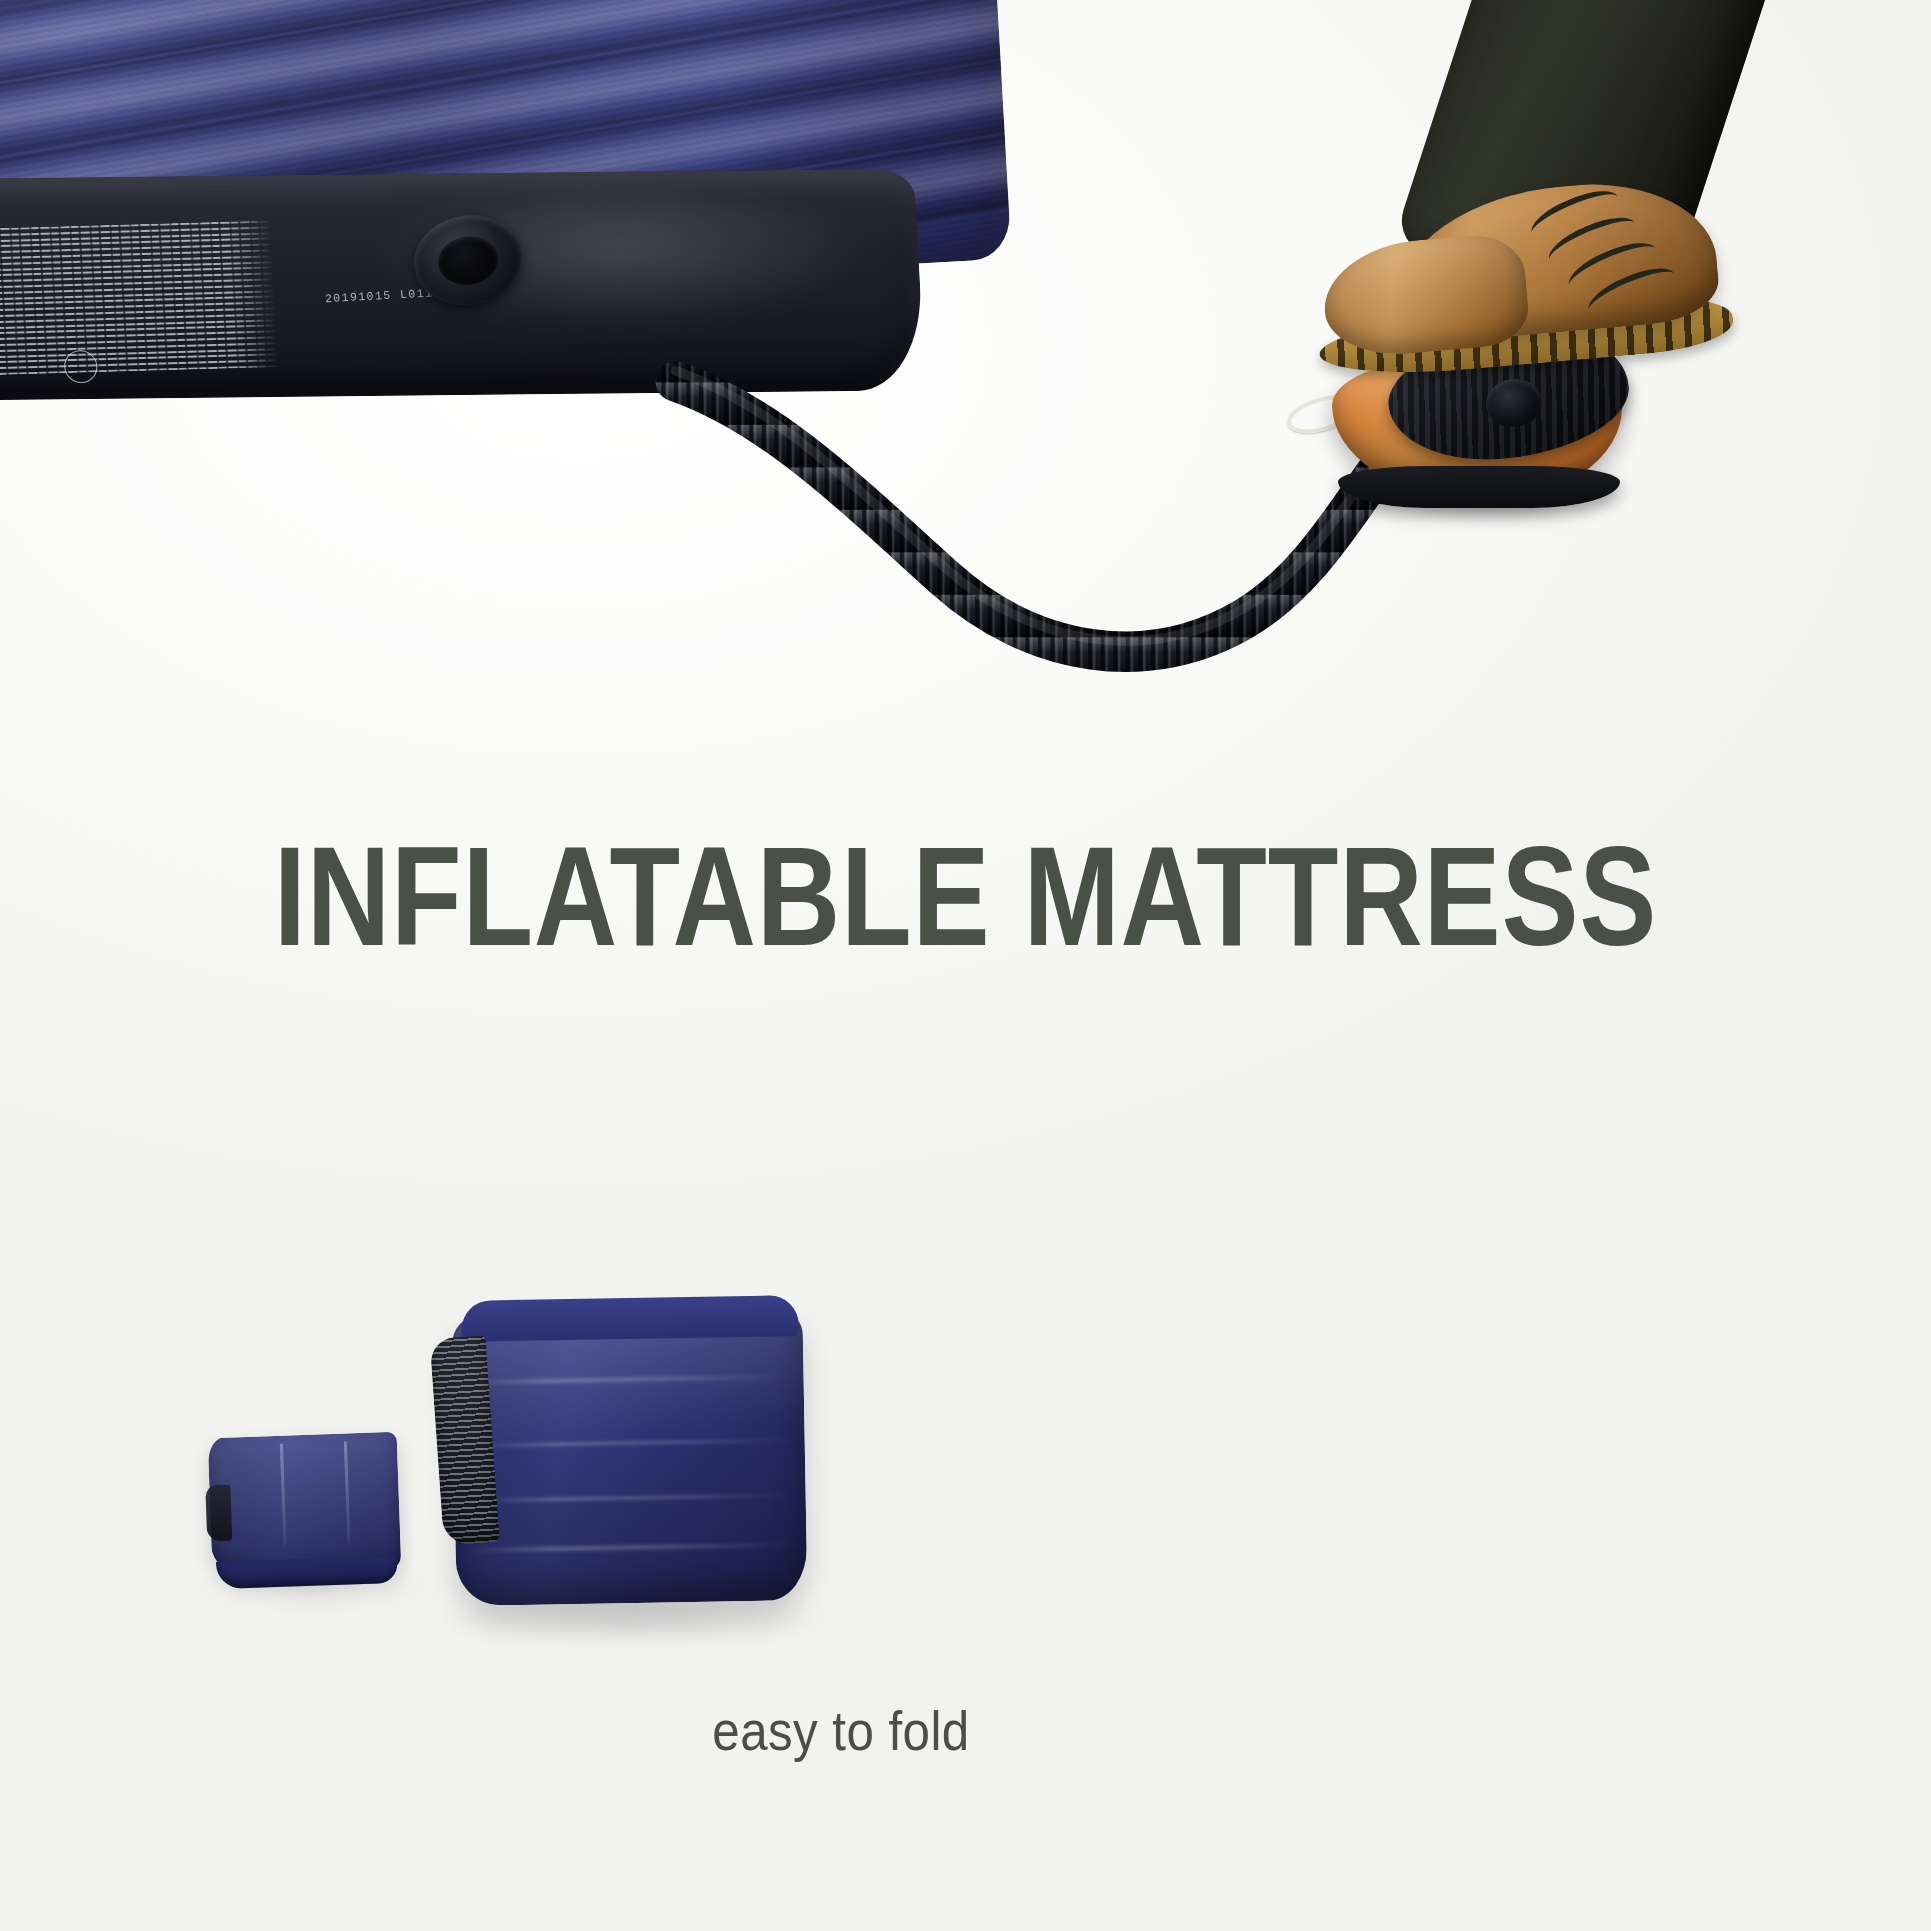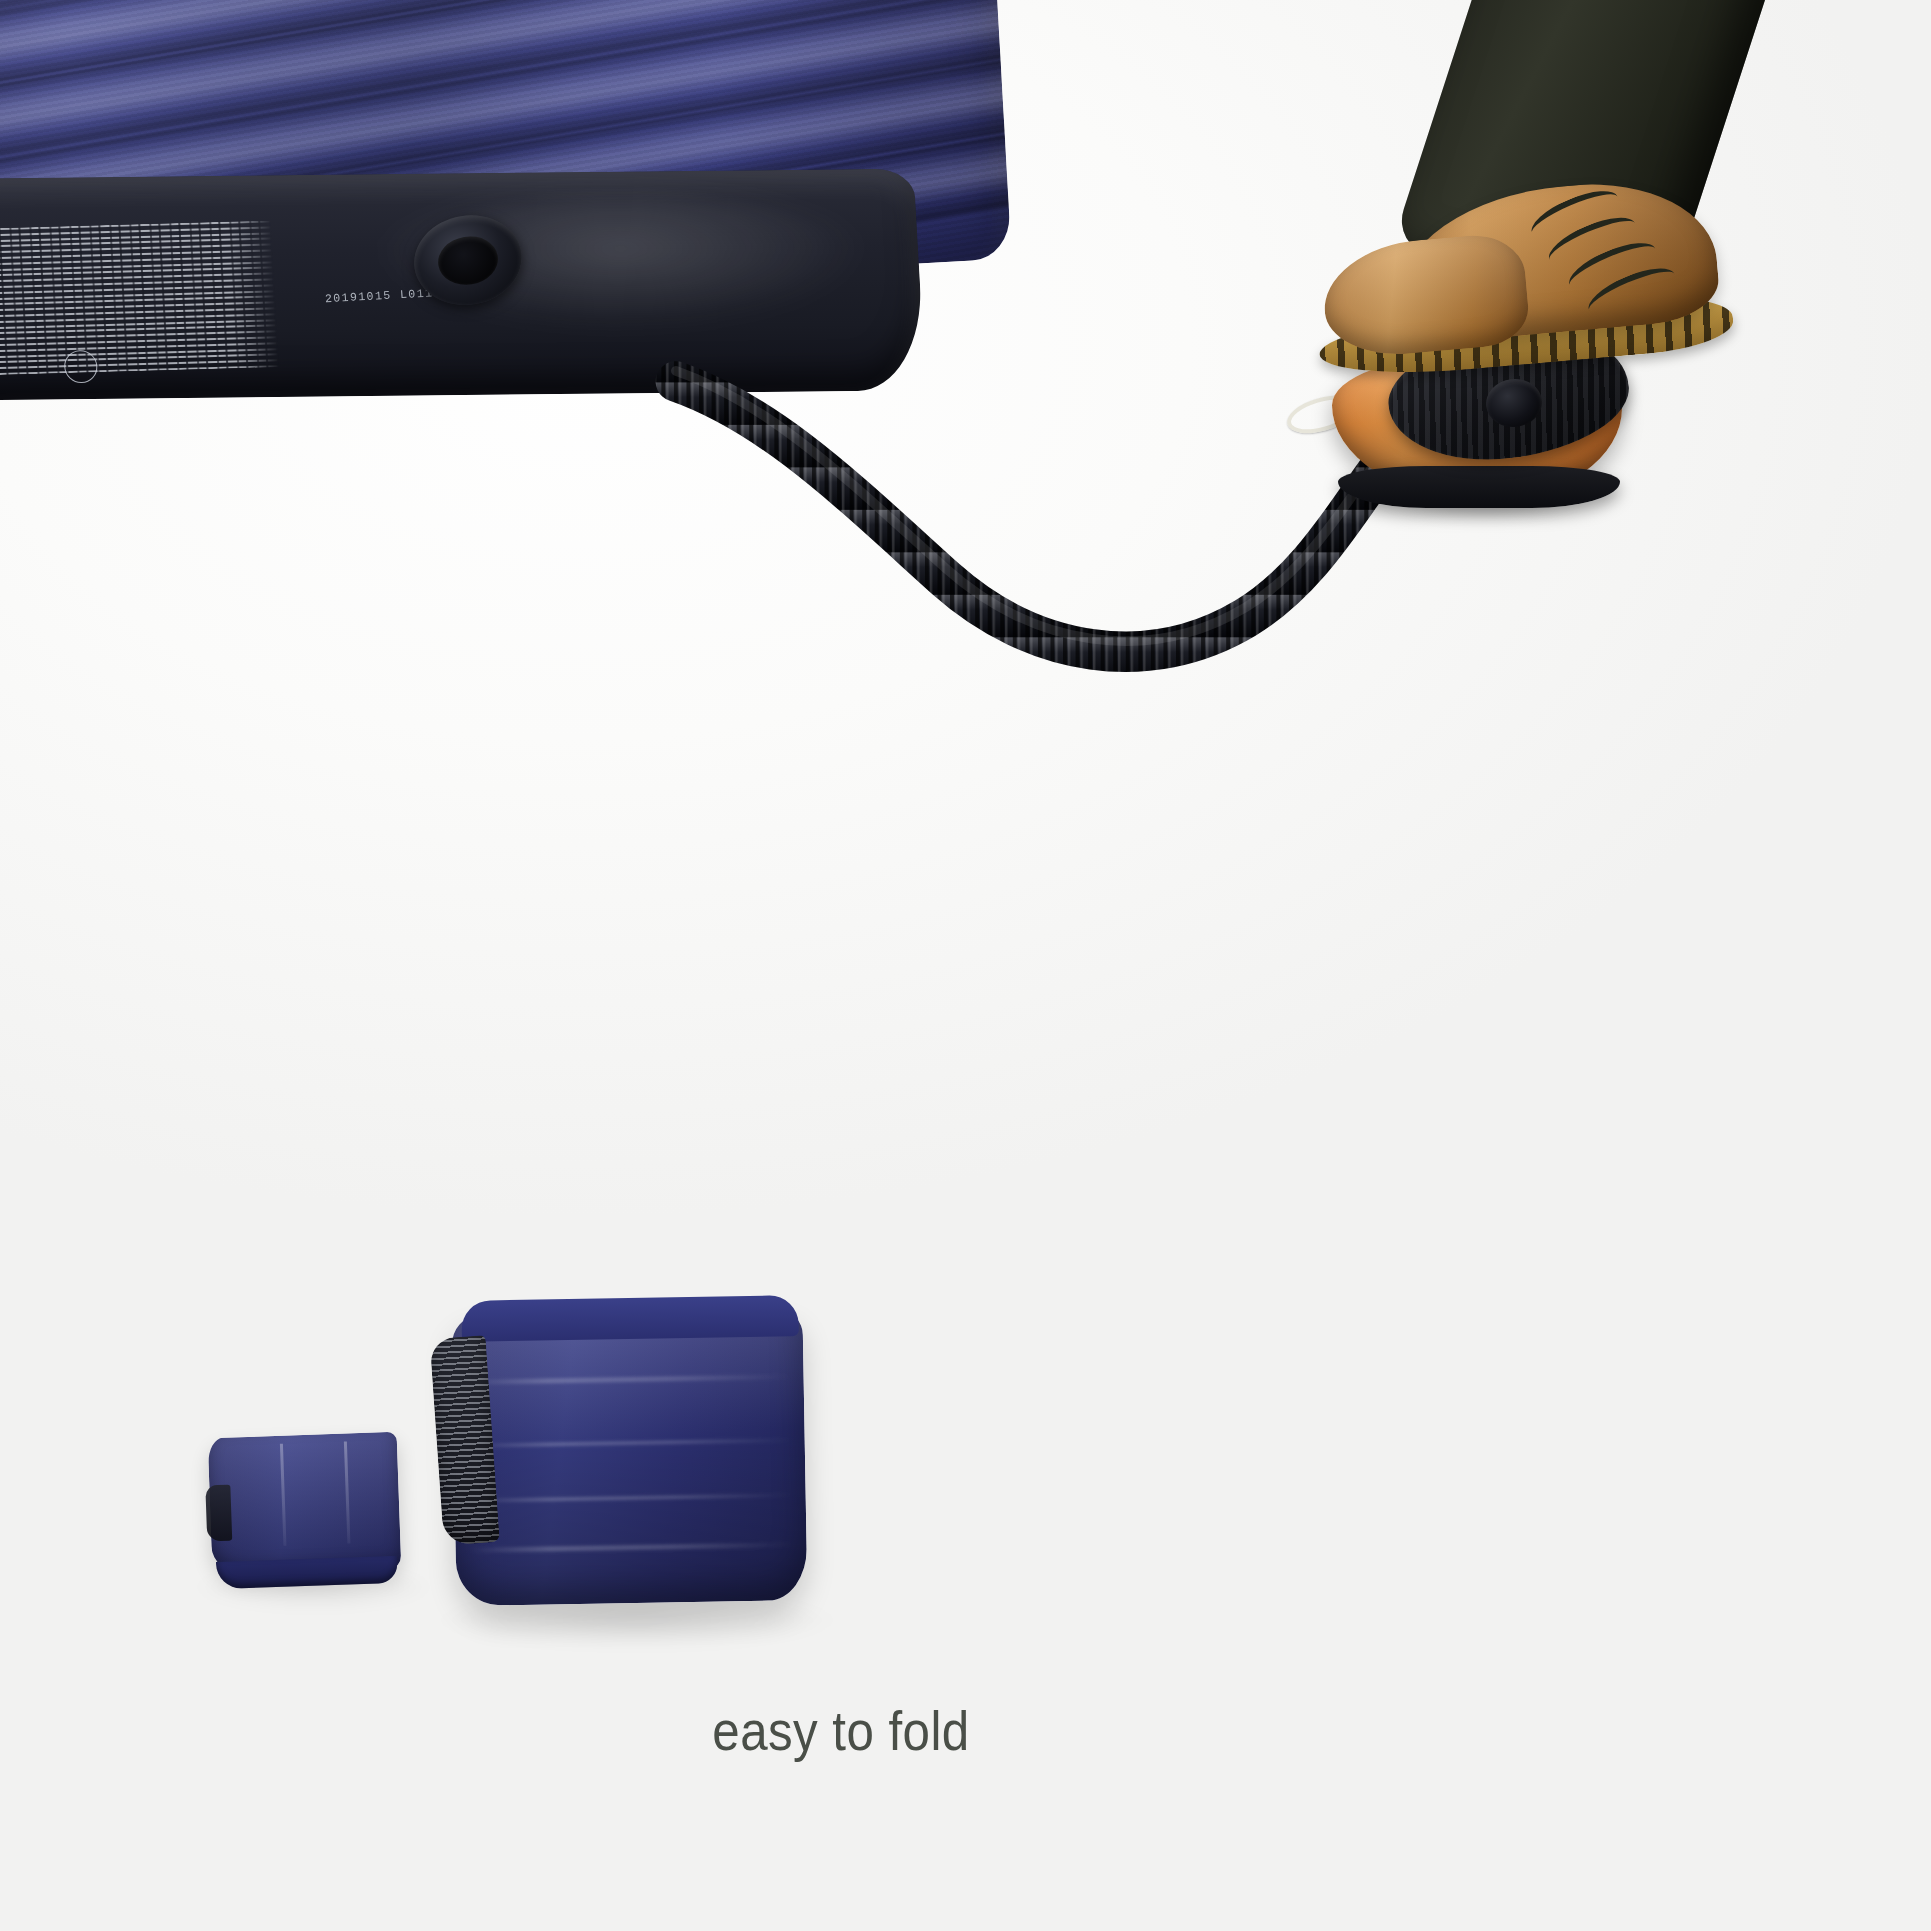--- a/index.html
+++ b/index.html
@@ -438,20 +438,23 @@
       <div class="boot-toe"></div>
       <div class="boot-laces">
         <div class="lace" style="left:0;top:5.8px"></div>
         <div class="lace" style="left:15.4px;top:33px"></div>
         <div class="lace" style="left:33px;top:60px"></div>
         <div class="lace" style="left:50px;top:87px"></div>
       </div>
     </div>
   </div>
 
+  <div class="title-wrap">
+    <div class="title">INFLATABLE MATTRESS</div>
+  </div>
 
   <div class="features">
 
     <div class="feature">
       <div class="feature-stage">
         <div class="shadow-soft" style="left:193px;top:328px;width:241px;height:46px"></div>
         <div class="shadow-soft" style="left:434px;top:355px;width:406px;height:58px"></div>
 
         <div class="fold-small">
           <div class="face">

